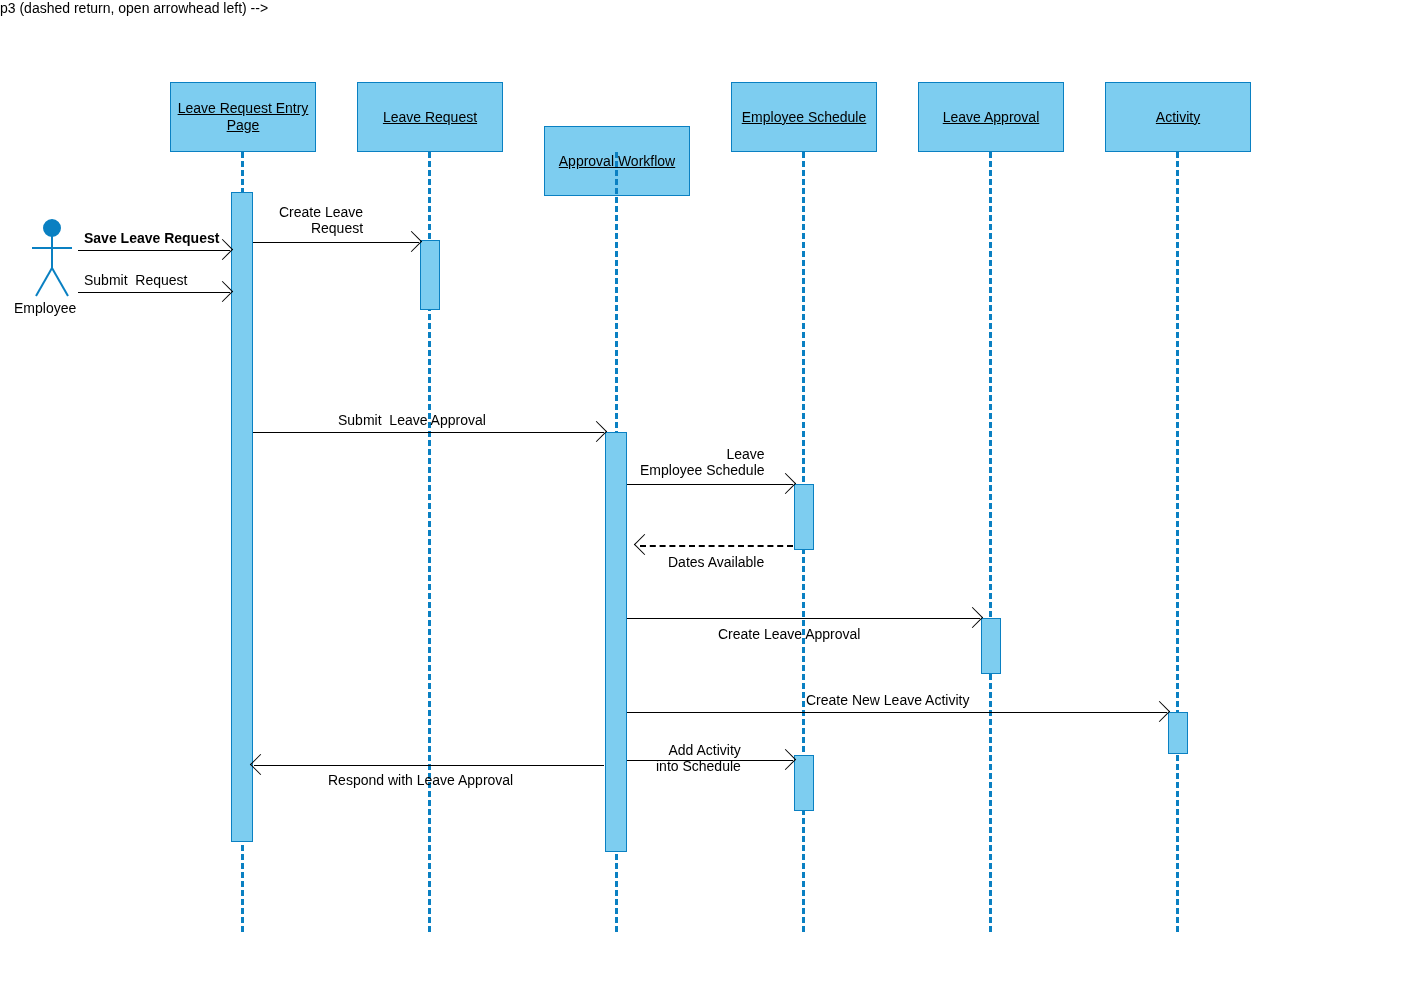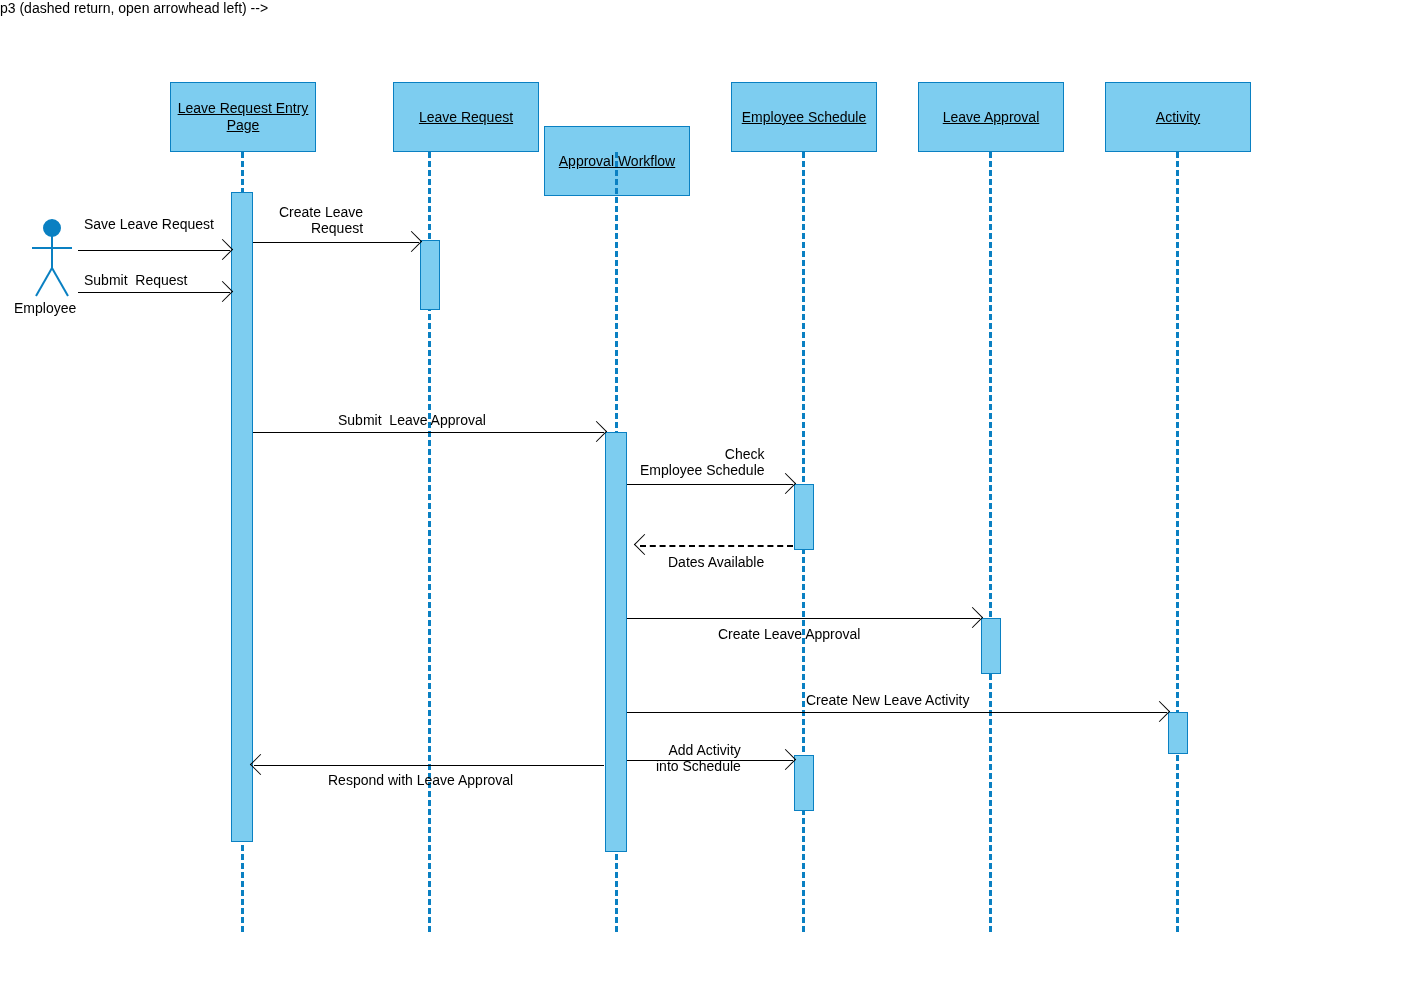--- a/index.html
+++ b/index.html
@@ -96,21 +96,21 @@
     <line x1="24" y1="50" x2="8" y2="78" stroke="#0a80c2" stroke-width="2"></line>
     <line x1="24" y1="50" x2="40" y2="78" stroke="#0a80c2" stroke-width="2"></line>
   </svg>
   <div class="actor-label" style="left:14px; top:300px; width:76px;">Employee</div>
 
   
   <div class="participant-box" style="left:170px; top:82px; width:146px; height:70px;">
     <span>Leave Request
 Entry Page</span>
   </div>
-  <div class="participant-box" style="left:357px; top:82px; width:146px; height:70px;margin-left:36px;">
+  <div class="participant-box" style="left:357px; top:82px; width:146px; height:70px;">
     <span>Leave Request</span>
   </div>
   <div class="participant-box" style="left:544px; top:82px; width:146px; height:70px;margin-top:44px;">
     <span>Approval
 Workflow</span>
   </div>
   <div class="participant-box" style="left:731px; top:82px; width:146px; height:70px;">
     <span>Employee
 Schedule</span>
   </div>
@@ -136,42 +136,42 @@
   <div class="activation" style="left:794px; top:484px; width:20px; height:66px;"></div>
   <div class="activation" style="left:794px; top:755px; width:20px; height:56px;"></div>
   <div class="activation" style="left:981px; top:618px; width:20px; height:56px;"></div>
   <div class="activation" style="left:1168px; top:712px; width:20px; height:42px;"></div>
 
   
 
   
   <div class="arrow-solid" style="left:78px; top:250px; width:152px;"></div>
   <div class="ah-right" style="left:215px; top:242px;"></div>
-  <div class="msg-label" style="left:84px; top:216px;">Save Leave Request</div>
+  <div class="msg-label" style="left:84px; top:230px;font-weight:bold;">Save Leave Request</div>
 
   
   <div class="arrow-solid" style="left:78px; top:292px; width:152px;"></div>
   <div class="ah-right" style="left:215px; top:284px;"></div>
   <div class="msg-label" style="left:84px; top:272px;">Submit  Request</div>
 
   
   <div class="arrow-solid" style="left:253px; top:242px; width:166px;"></div>
   <div class="ah-right" style="left:404px; top:234px;"></div>
   <div class="msg-label" style="left:279px; top:204px;">Create Leave
 Request</div>
 
   
   <div class="arrow-solid" style="left:253px; top:432px; width:351px;"></div>
   <div class="ah-right" style="left:589px; top:424px;"></div>
   <div class="msg-label" style="left:338px; top:412px;">Submit  Leave Approval</div>
 
   
   <div class="arrow-solid" style="left:627px; top:484px; width:166px;"></div>
   <div class="ah-right" style="left:778px; top:476px;"></div>
-  <div class="msg-label" style="left:640px; top:446px;">Check
+  <div class="msg-label" style="left:640px; top:446px;">Leave
 Employee Schedule</div>
 
    p3 (dashed return, open arrowhead left) --&gt;
   <div class="arrow-dashed" style="left:640px; top:545px; width:153px;"></div>
   <div class="ah-left" style="left:637px; top:537px;"></div>
   <div class="msg-label" style="left:668px; top:554px;">Dates Available</div>
 
   
   <div class="arrow-solid" style="left:627px; top:618px; width:353px;"></div>
   <div class="ah-right" style="left:965px; top:610px;"></div>

